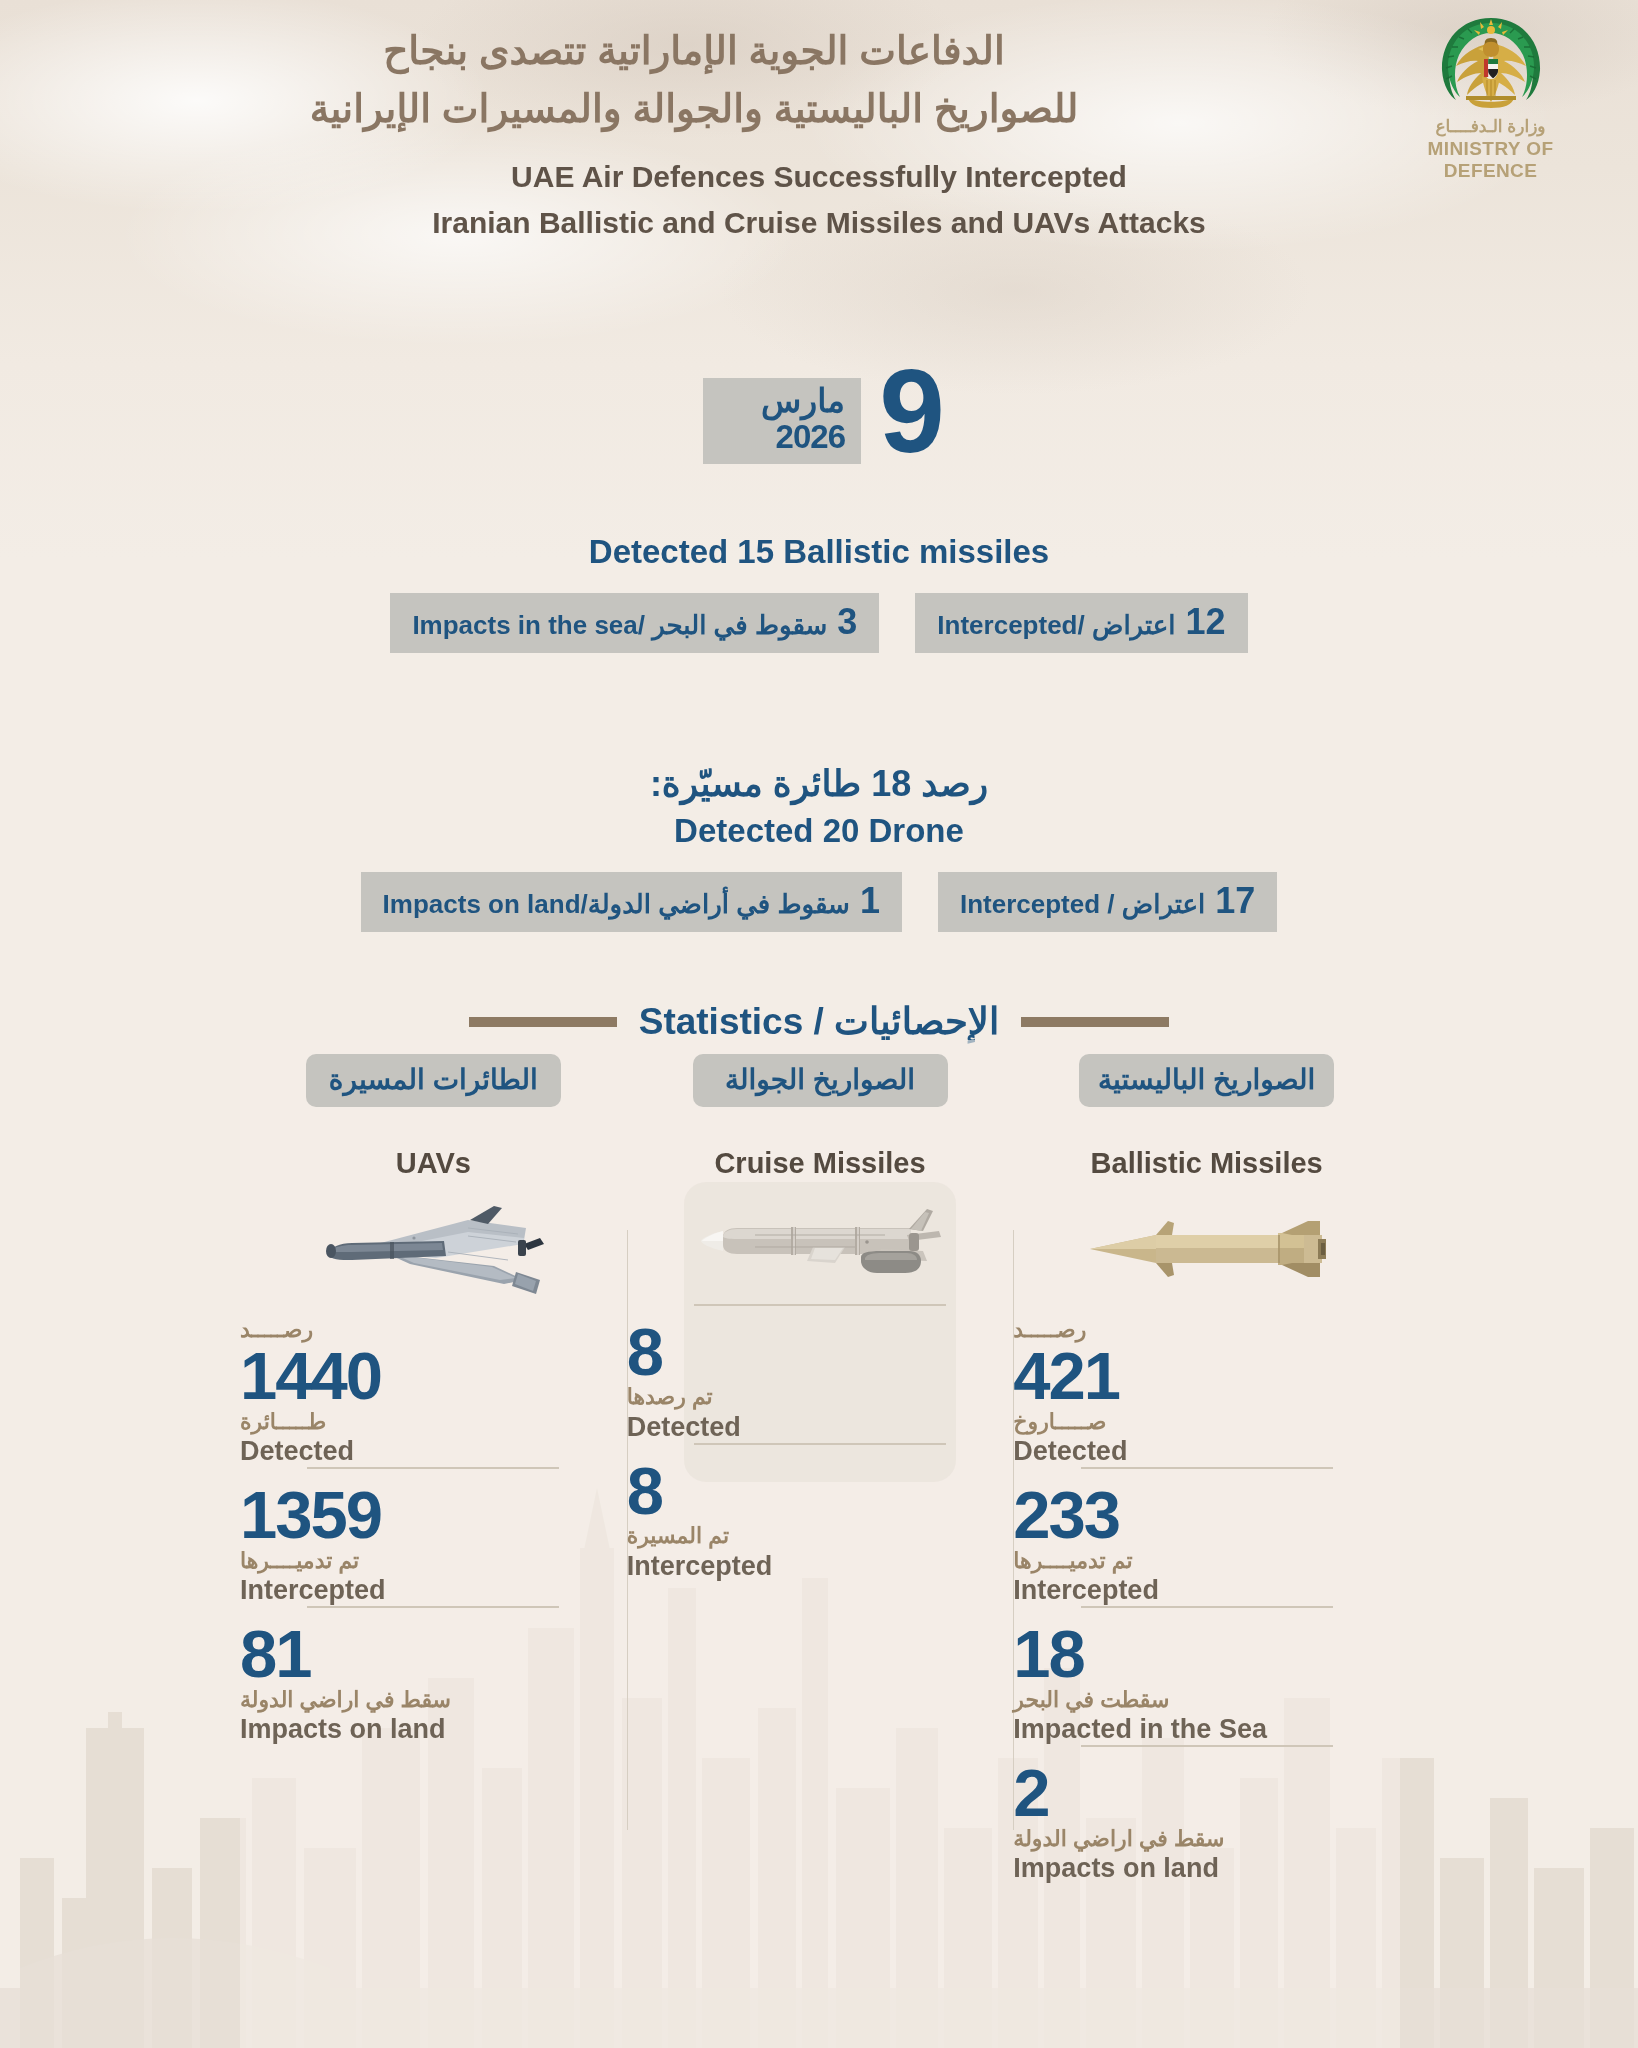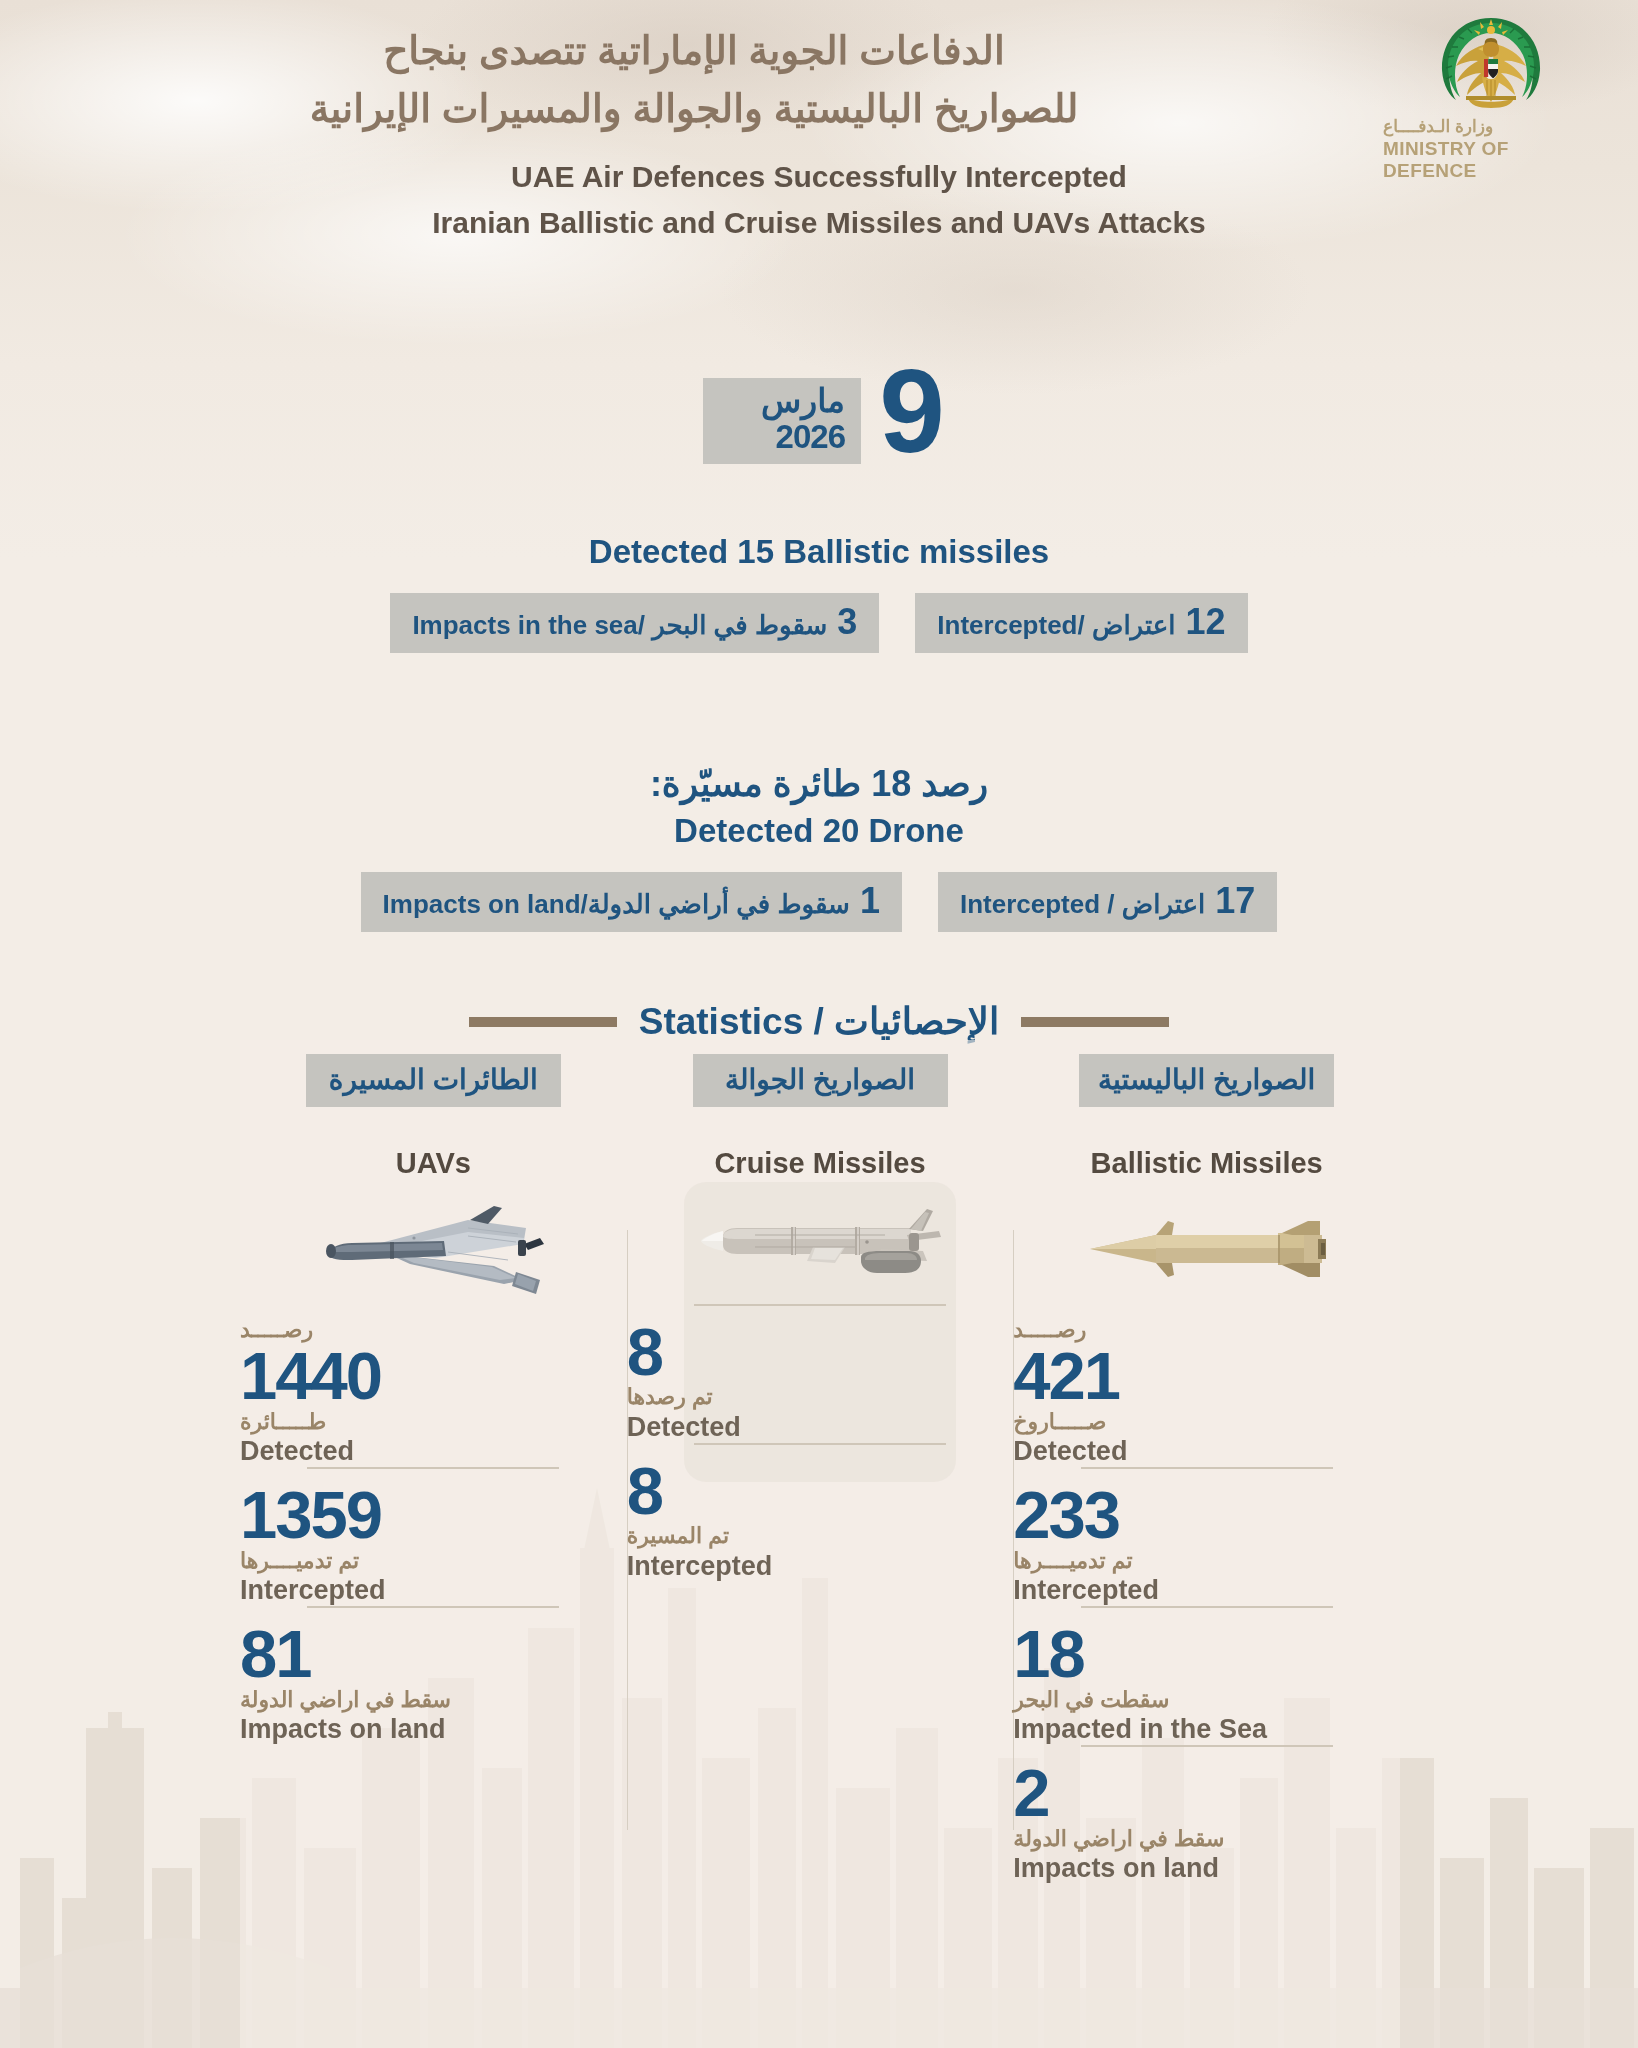--- a/index.html
+++ b/index.html
@@ -47,21 +47,21 @@
   
   .header {
     position: absolute;
     left: 0; right: 0; top: 0;
     height: 320px;
   }
   .logo-block {
     position: absolute;
     right: 40px; top: 10px;
     width: 215px;
-    text-align: left;
+    text-align: center;
   }
   .logo-emblem { width: 122px; height: 104px; margin: 0 auto; display: block; }
   .logo-ar {
     font-size: 17px;
     letter-spacing: 1px;
     color: #b6a177;
     direction: rtl;
     margin-top: 2px;
     font-weight: 600;
   }
@@ -216,20 +216,21 @@
   .col-badge {
     width: 255px;
     margin: 0 auto;
     background: #c5c4bf;
     text-align: center;
     padding: 9px 6px 11px 6px;
     direction: rtl;
     font-size: 28px;
     font-weight: 700;
     color: #1f5480;
+    border-radius: 10px;
   }
   .col-en {
     text-align: center;
     font-size: 29px;
     font-weight: 700;
     color: #544a40;
     margin-top: 40px;
   }
   .art {
     height: 110px;

